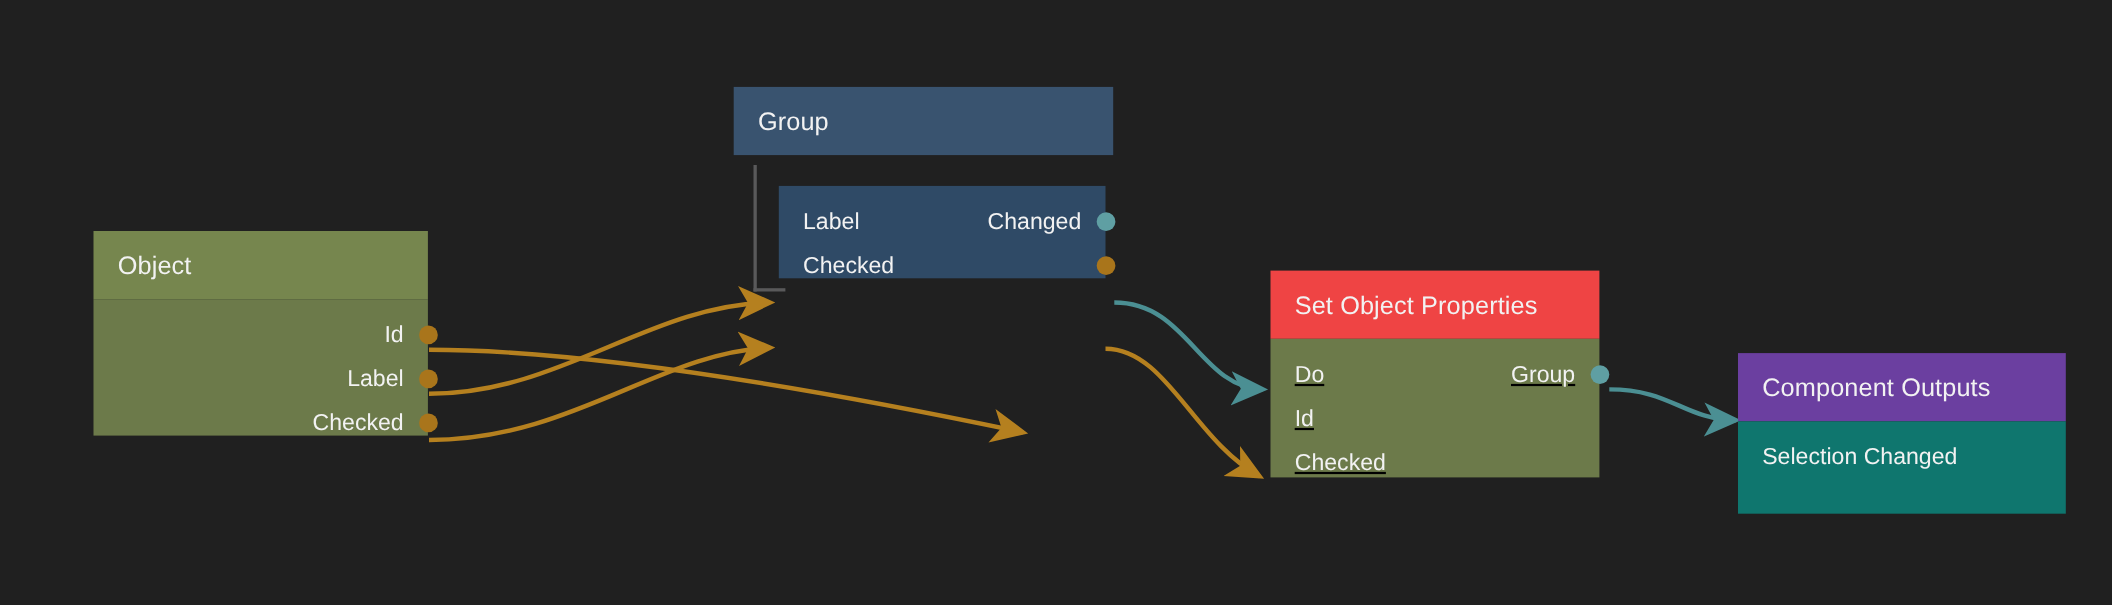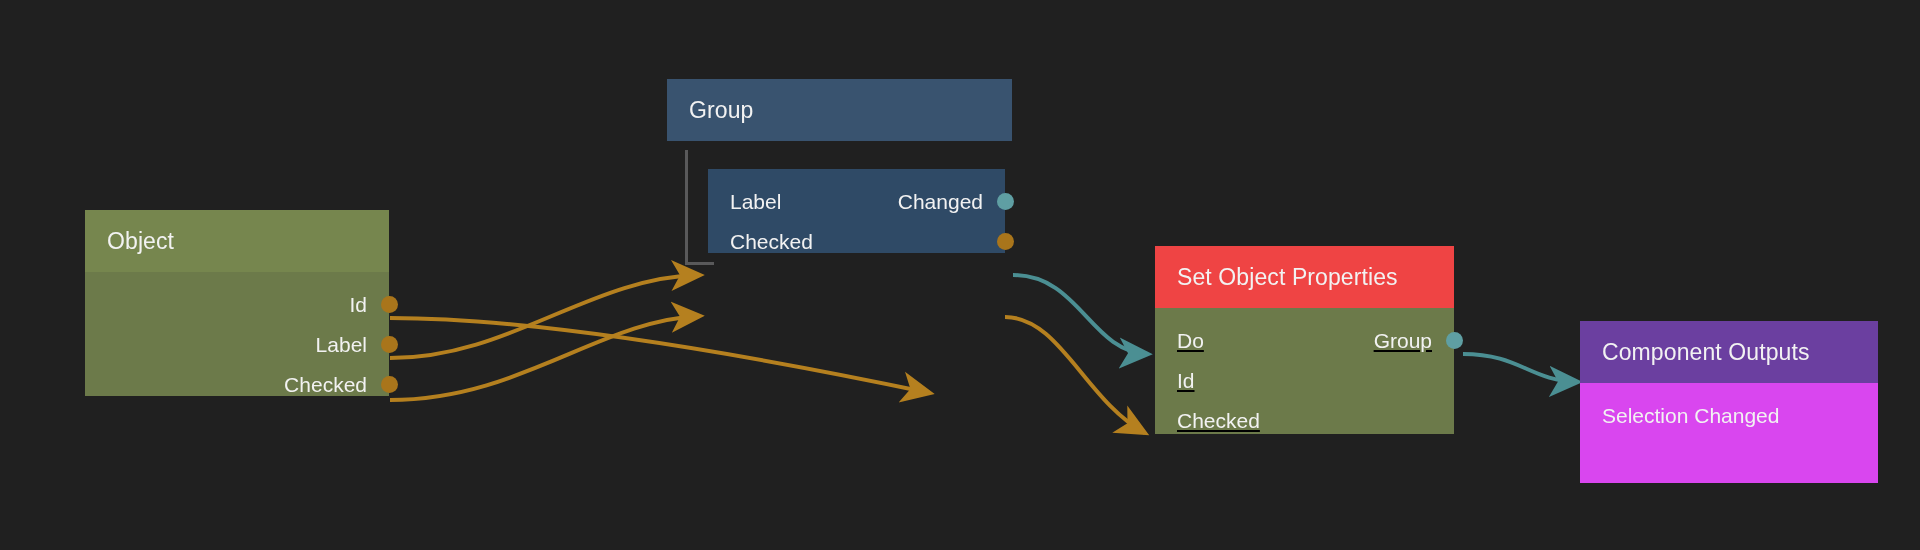--- a/index.html
+++ b/index.html
@@ -185,20 +185,20 @@
       <div class="port-row in">
         <span class="port-label">Checked</span>
       </div>
     </div>
   </div>
 
   <div class="node" style="left:1580px; top:280px; width:298px;margin-top:41px;">
     <div class="node-header" style="height:62px; background:#6b3fa0;">
       <span>Component Outputs</span>
     </div>
-    <div class="node-body" style="background:#d946ef; height:100px;">
+    <div class="node-body" style="background:#0f766e; height:84px;">
       <div class="port-row in">
         <span class="port-label">Selection Changed</span>
       </div>
     </div>
   </div>
 
 </div>
 
 </body></html>

